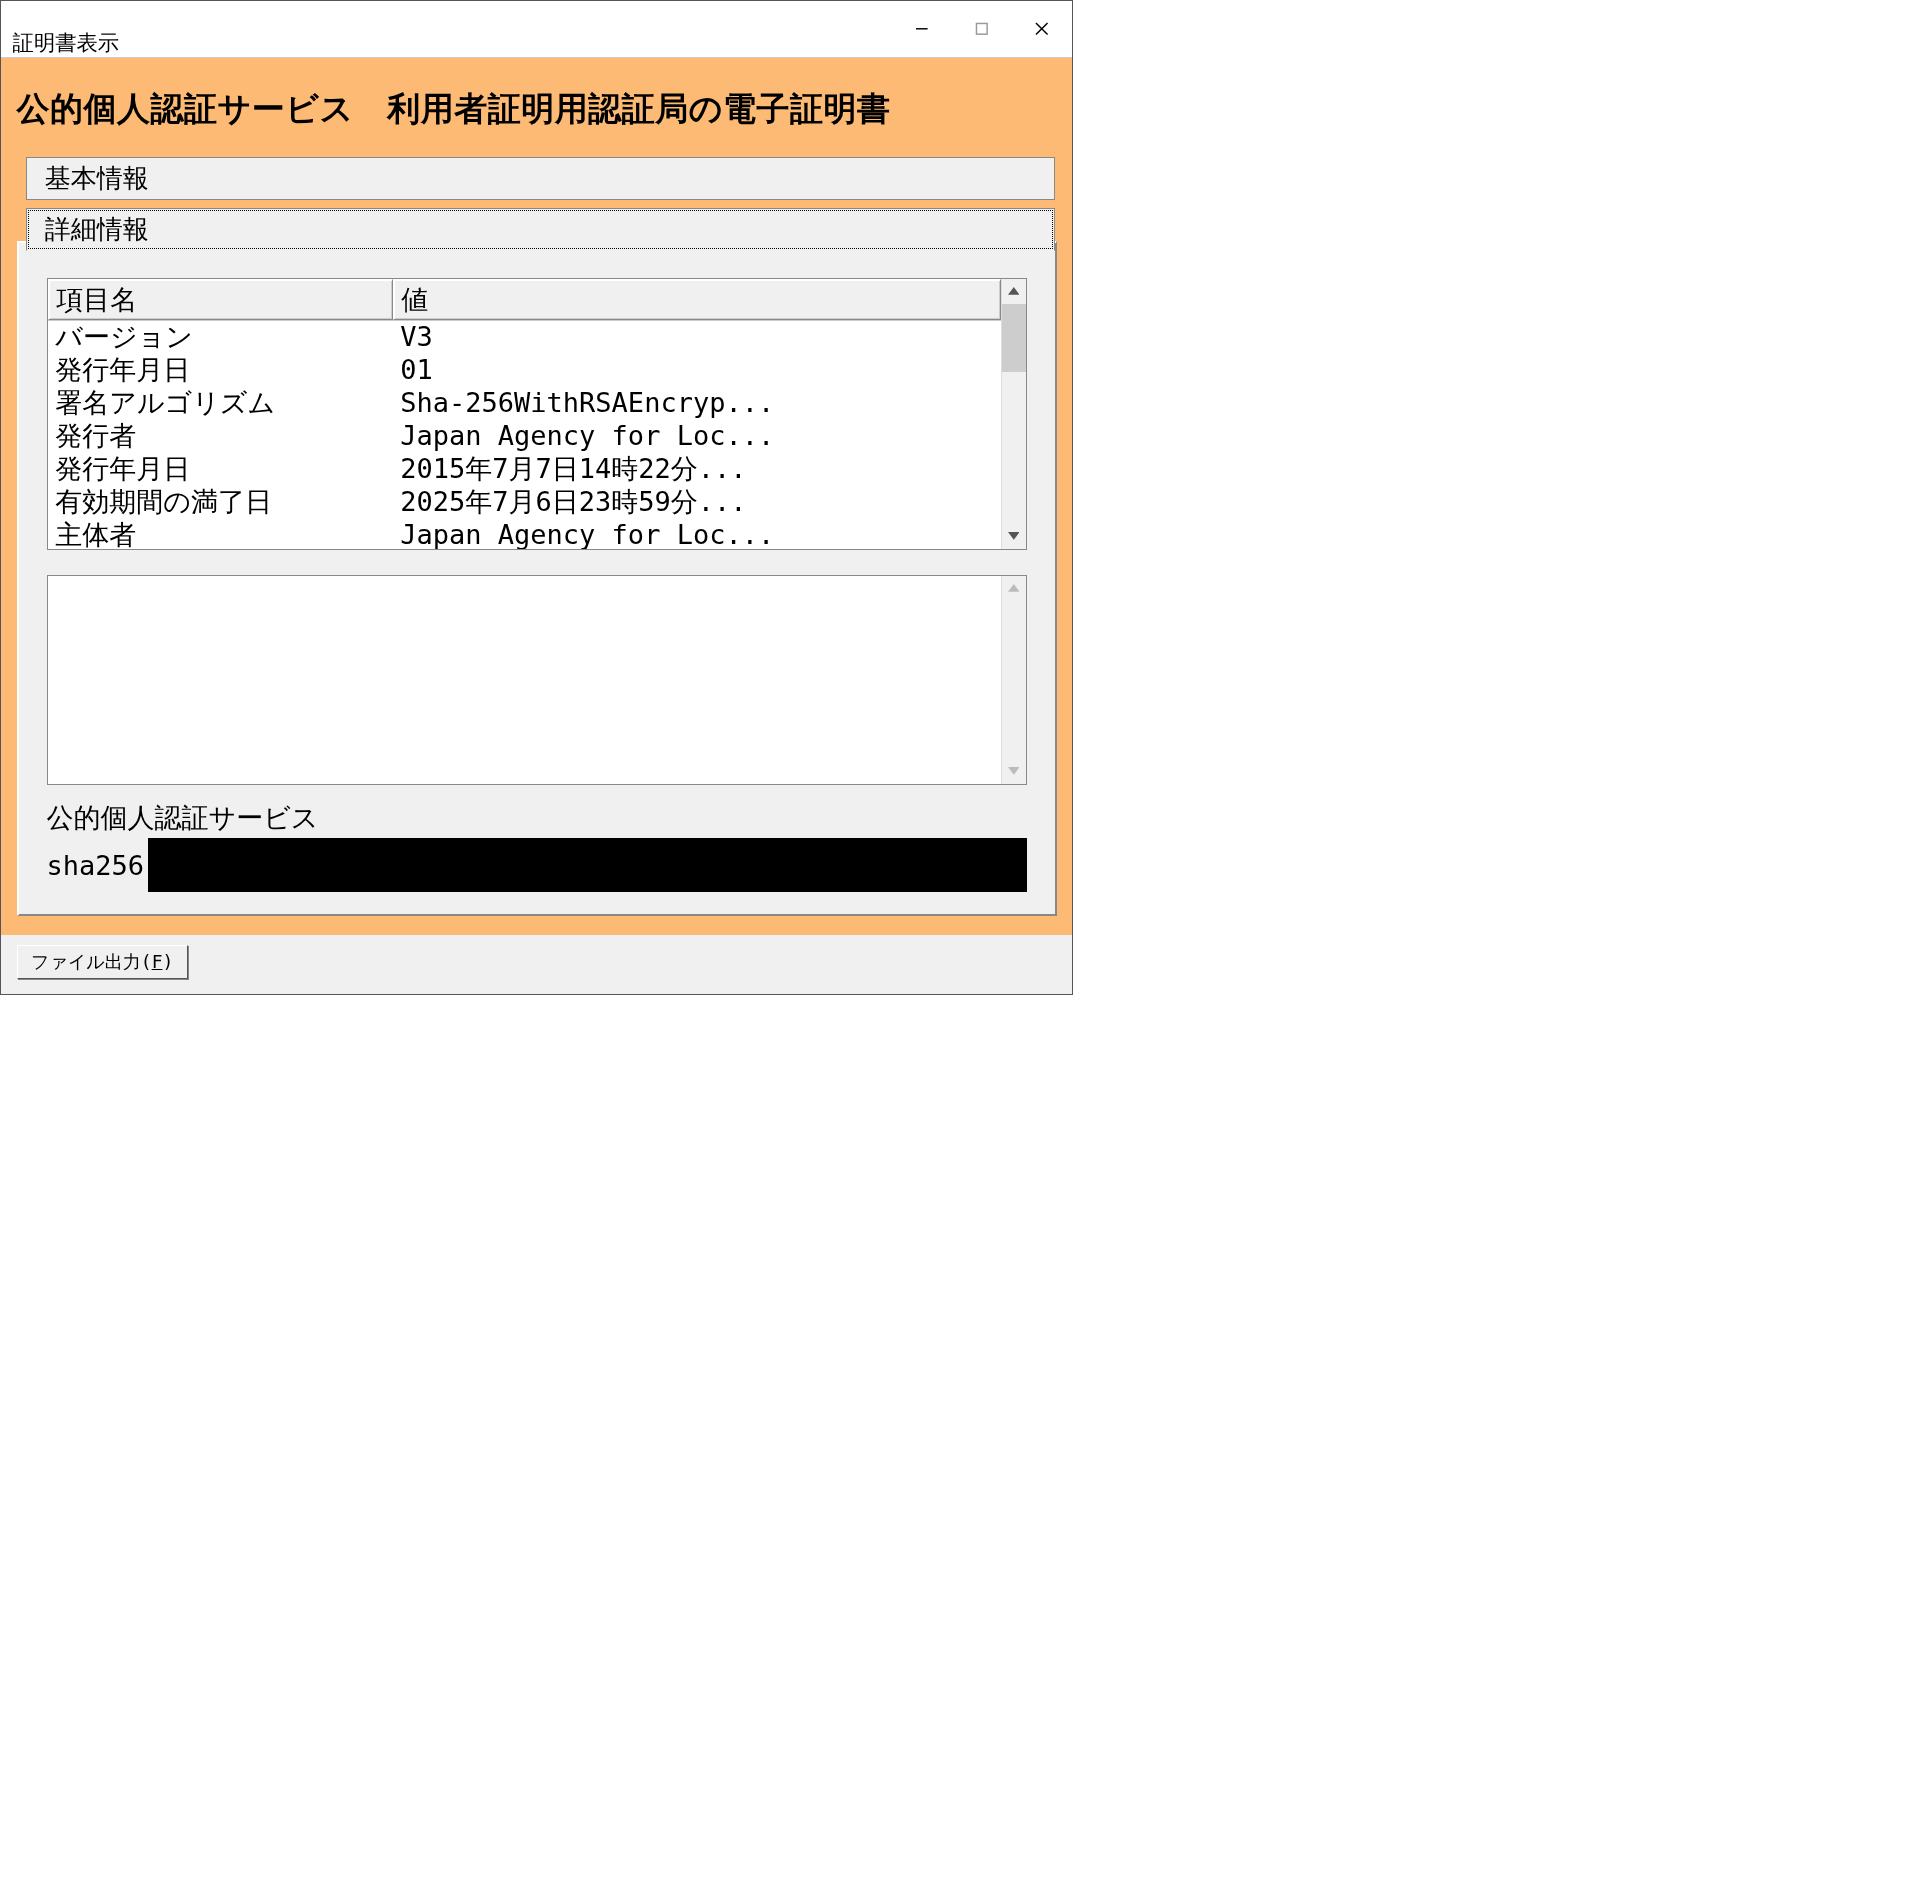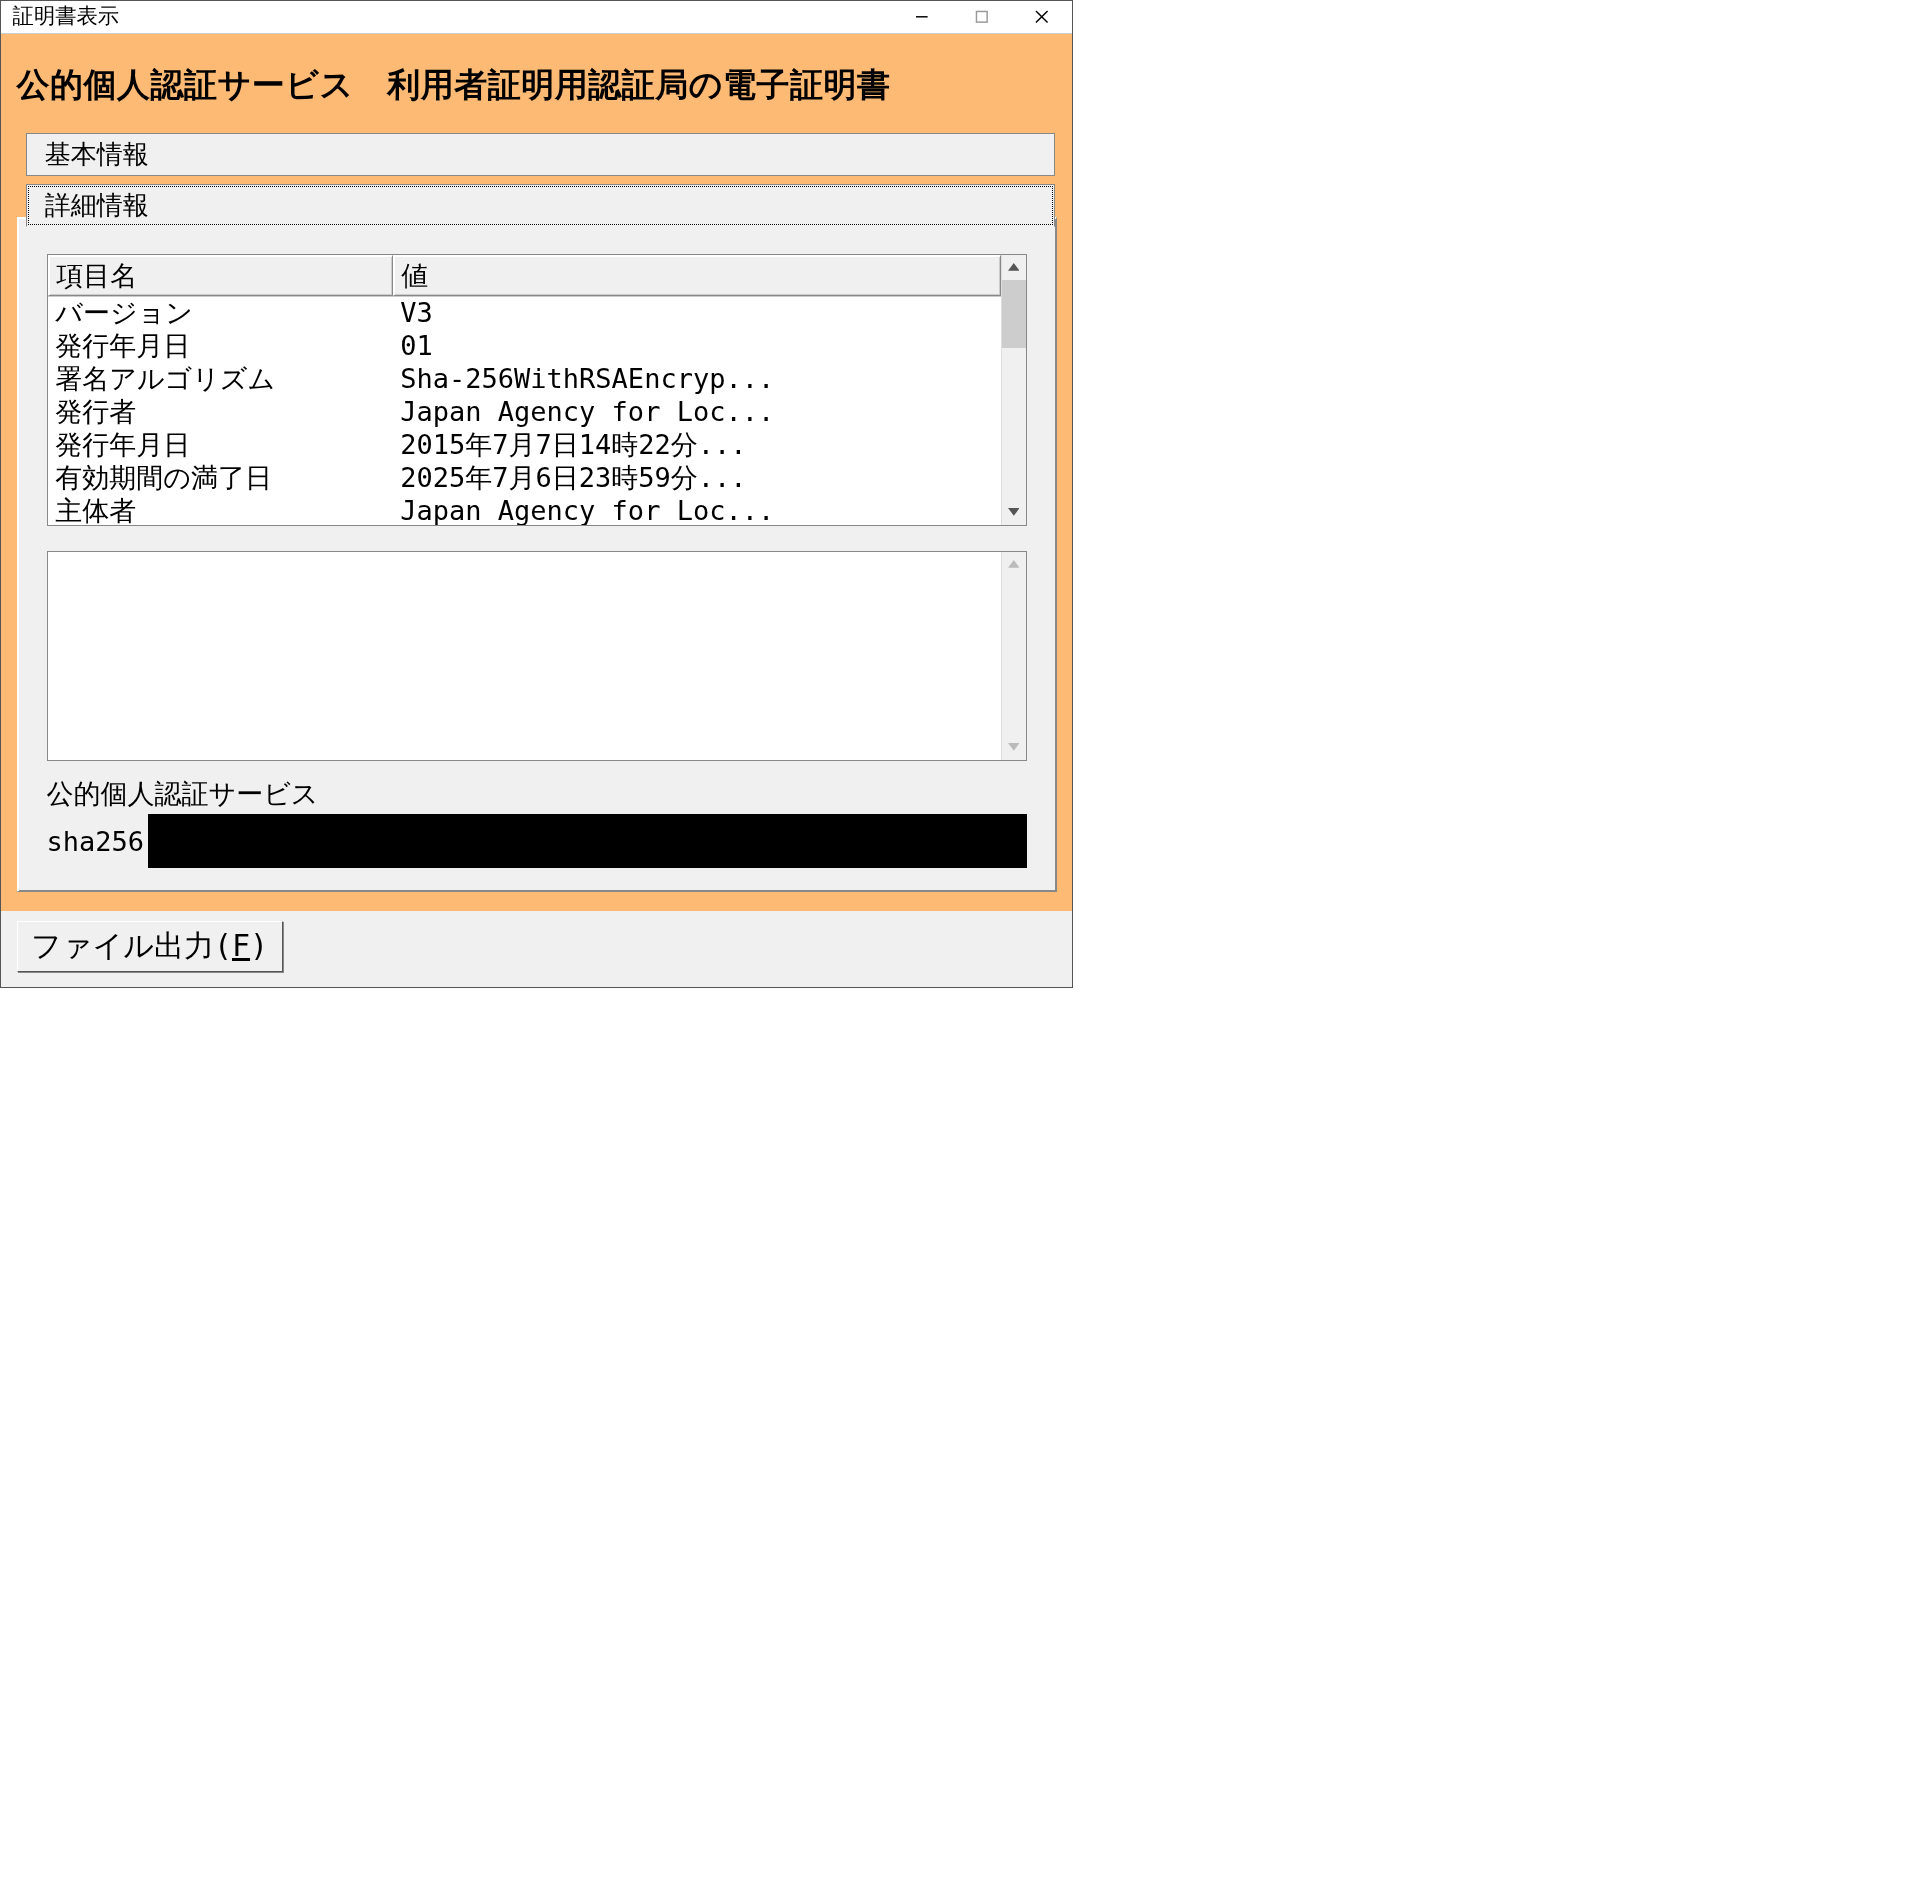--- a/index.html
+++ b/index.html
@@ -10,25 +10,25 @@
     background: #fff;
   }
   .window {
     width: 1073px;
     border: 1px solid #555;
     background: #f0f0f0;
     display: flex;
     flex-direction: column;
   }
   .titlebar {
-    height: 33px;
+    height: 57px;
     background: #fff;
     border-bottom: 1px solid #ccc;
     display: flex;
-    align-items: flex-start;
+    align-items: flex-end;
     justify-content: space-between;
     padding: 0 0 0 11.6px;
   }
   .titlebar-title {
     font-size: 21.3px;
     color: #000;
     font-family: "MS UI Gothic", "Meiryo", sans-serif;
   }
   .titlebar-controls {
     display: flex;
@@ -187,21 +187,21 @@
     flex: 1;
     height: 54px;
     background: #000;
     margin-left: 3.9px;
   }
   .bottom-bar {
     padding: 9.7px 15.5px 15.5px 15.5px;
     background: #f0f0f0;
   }
   .file-btn {
-    font-size: 30px;
+    font-size: 18px;
     padding: 3.9px 13.6px 3.9px 13.6px;
     background: #f0f0f0;
     border: 1px solid #888;
     border-color: #fff #555 #555 #fff;
     box-shadow: 1px 1px 0 #888;
     font-family: "MS Gothic", monospace;
   }
   .file-btn u { text-decoration: underline; }
 </style>
 </head>

